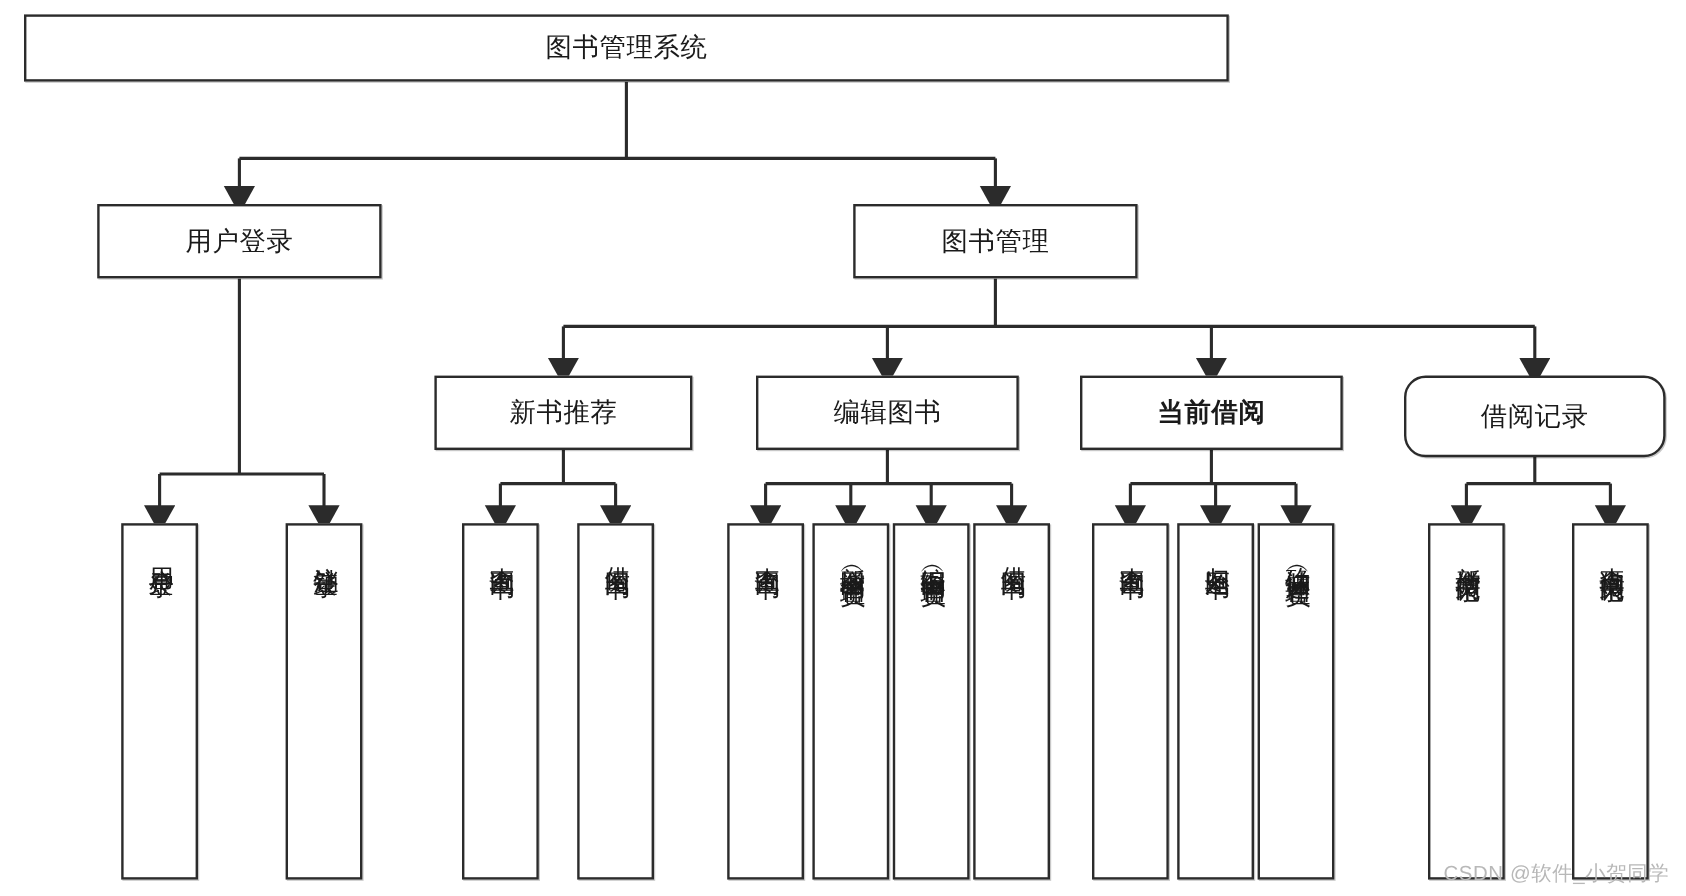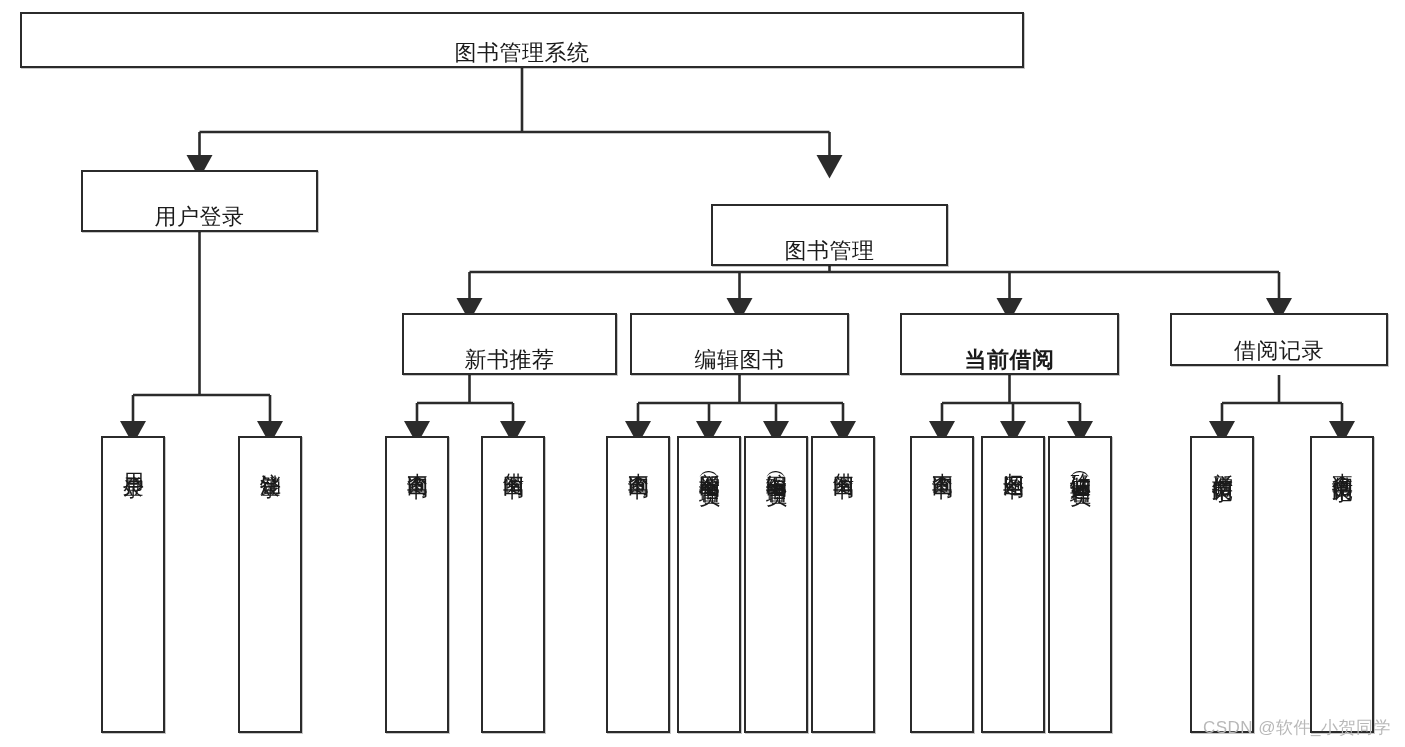--- a/index.html
+++ b/index.html
@@ -23,21 +23,21 @@
     top: 0;
     width: 1405px;
     height: 747px;
   }
   .node-box {
     position: absolute;
     box-sizing: border-box;
     background: #ffffff;
     border: 2.5px solid #2b2b2b;
     display: flex;
-    align-items: flex-end;
+    align-items: center;
     justify-content: center;
     box-shadow: 1px 1px 0 rgba(0,0,0,0.22);
   }
   .node-label-h {
     font-size: 22px;
     line-height: 1.25;
     color: #1a1a1a;
     letter-spacing: 0.5px;
     white-space: nowrap;
     text-align: center;
@@ -117,33 +117,33 @@
       </g>
   </svg>
 
   <div id="nodes-layer">
       <div class="node-box" style="left: 20px; top: 12px; width: 1004px; height: 56px;">
         <div class="node-label-h">图书管理系统</div>
       </div>
       <div class="node-box" style="left: 81px; top: 170px; width: 237px; height: 62px;">
         <div class="node-label-h">用户登录</div>
       </div>
-      <div class="node-box" style="left: 711px; top: 170px; width: 237px; height: 62px; margin-top: 34px;">
+      <div class="node-box" style="left: 711px; top: 170px; width: 237px; height: 62px;">
         <div class="node-label-h">图书管理</div>
       </div>
-      <div class="node-box" style="left: 362px; top: 313px; width: 215px; height: 62px; margin-left: 40px;">
+      <div class="node-box" style="left: 362px; top: 313px; width: 215px; height: 62px;">
         <div class="node-label-h">新书推荐</div>
       </div>
       <div class="node-box" style="left: 630px; top: 313px; width: 219px; height: 62px;">
         <div class="node-label-h">编辑图书</div>
       </div>
       <div class="node-box" style="left: 900px; top: 313px; width: 219px; height: 62px; font-weight: bold;">
         <div class="node-label-h">当前借阅</div>
       </div>
-      <div class="node-box" style="left: 1170px; top: 313px; width: 218px; height: 53px;">
+      <div class="node-box" style="left: 1170px; top: 313px; width: 218px; height: 68px; border-radius: 18px;">
         <div class="node-label-h">借阅记录</div>
       </div>
       <div class="node-box vertical" style="left: 101px; top: 436px; width: 64px; height: 297px;">
         <div class="node-label-v">用户登录</div>
       </div>
       <div class="node-box vertical" style="left: 238px; top: 436px; width: 64px; height: 297px;">
         <div class="node-label-v">注销登录</div>
       </div>
       <div class="node-box vertical" style="left: 385px; top: 436px; width: 64px; height: 297px;">
         <div class="node-label-v">查询图书</div>

